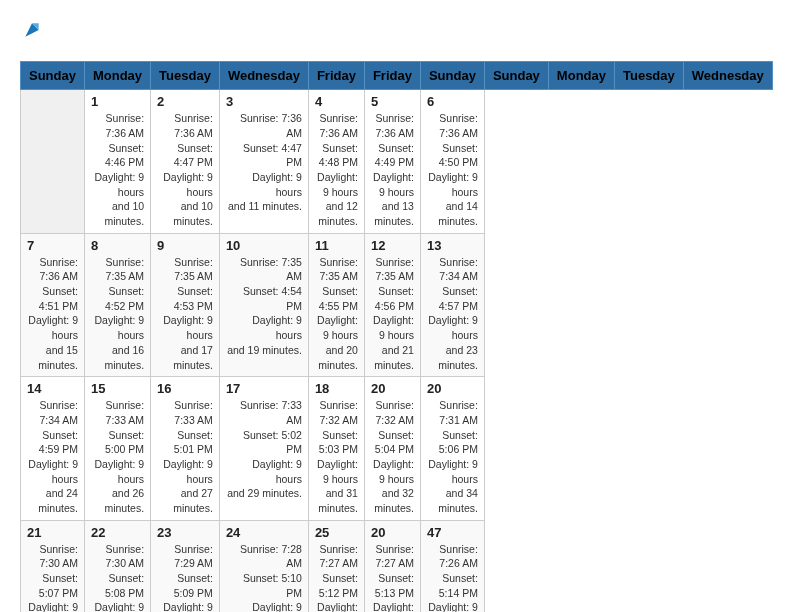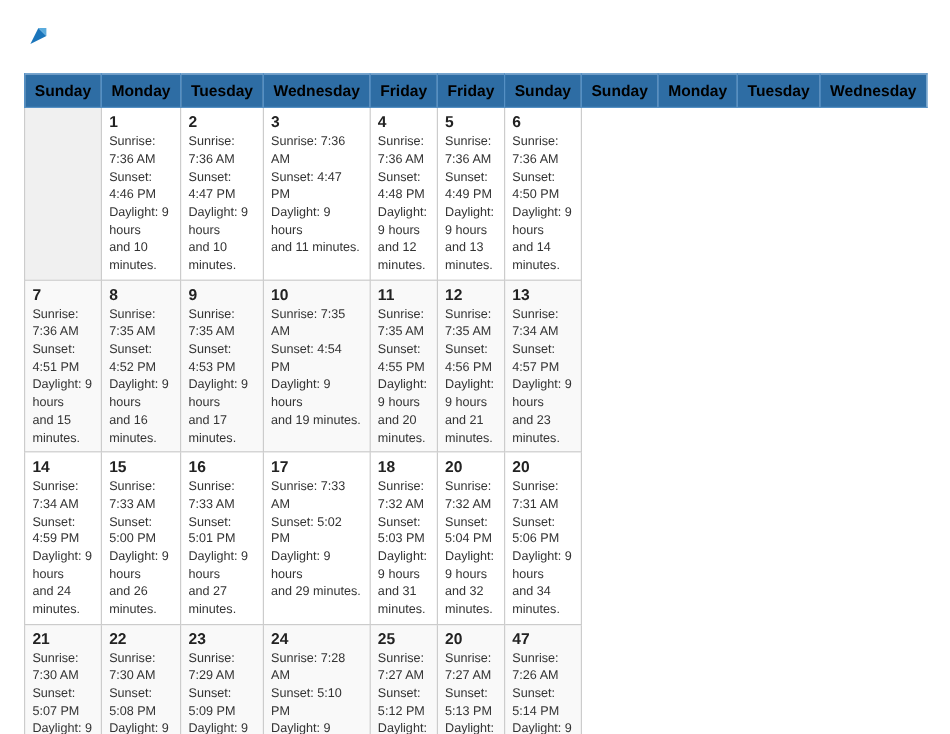--- a/index.html
+++ b/index.html
@@ -75,20 +75,21 @@
       font-weight: bold;
       font-size: 13px;
       color: #222;
       display: block;
       margin-bottom: 2px;
     }
     .day-info {
       font-size: 10.5px;
       color: #333;
       line-height: 1.4;
+      text-align: right;
     }
     .empty-cell {
       background: #f0f0f0;
     }
   </style>
 </head>
 <body>
 
 <div class="header">
   <div class="logo">

